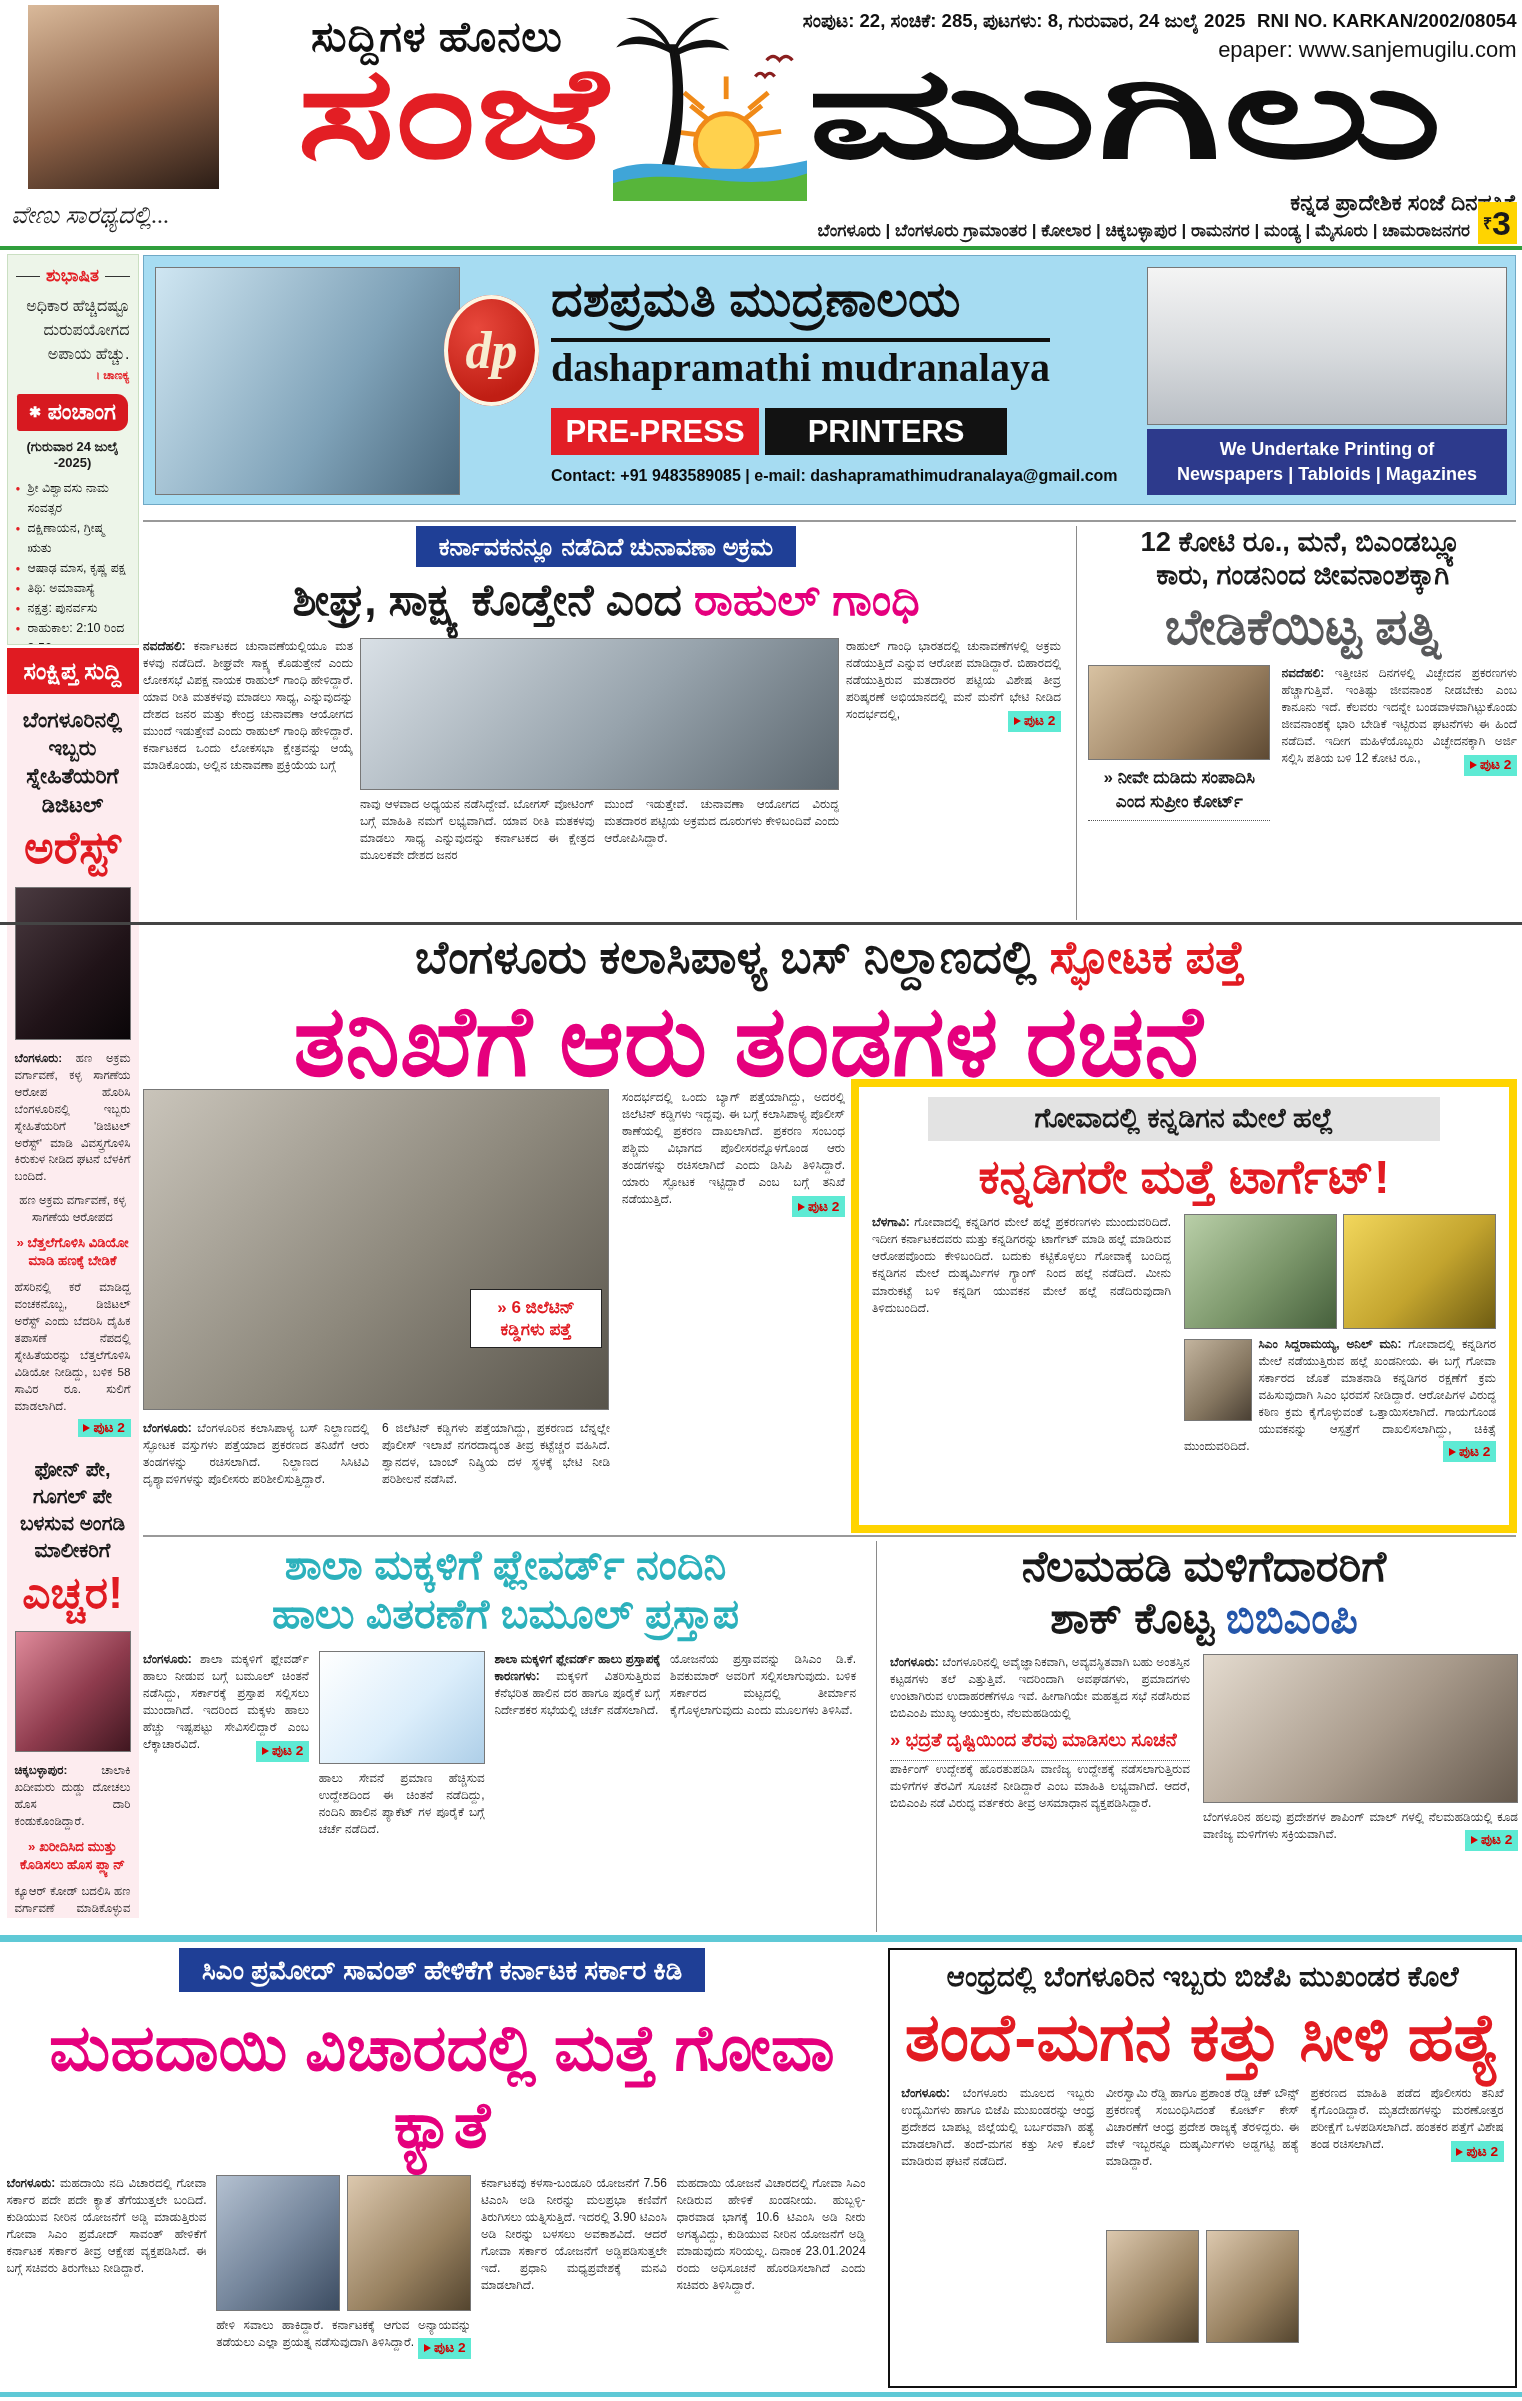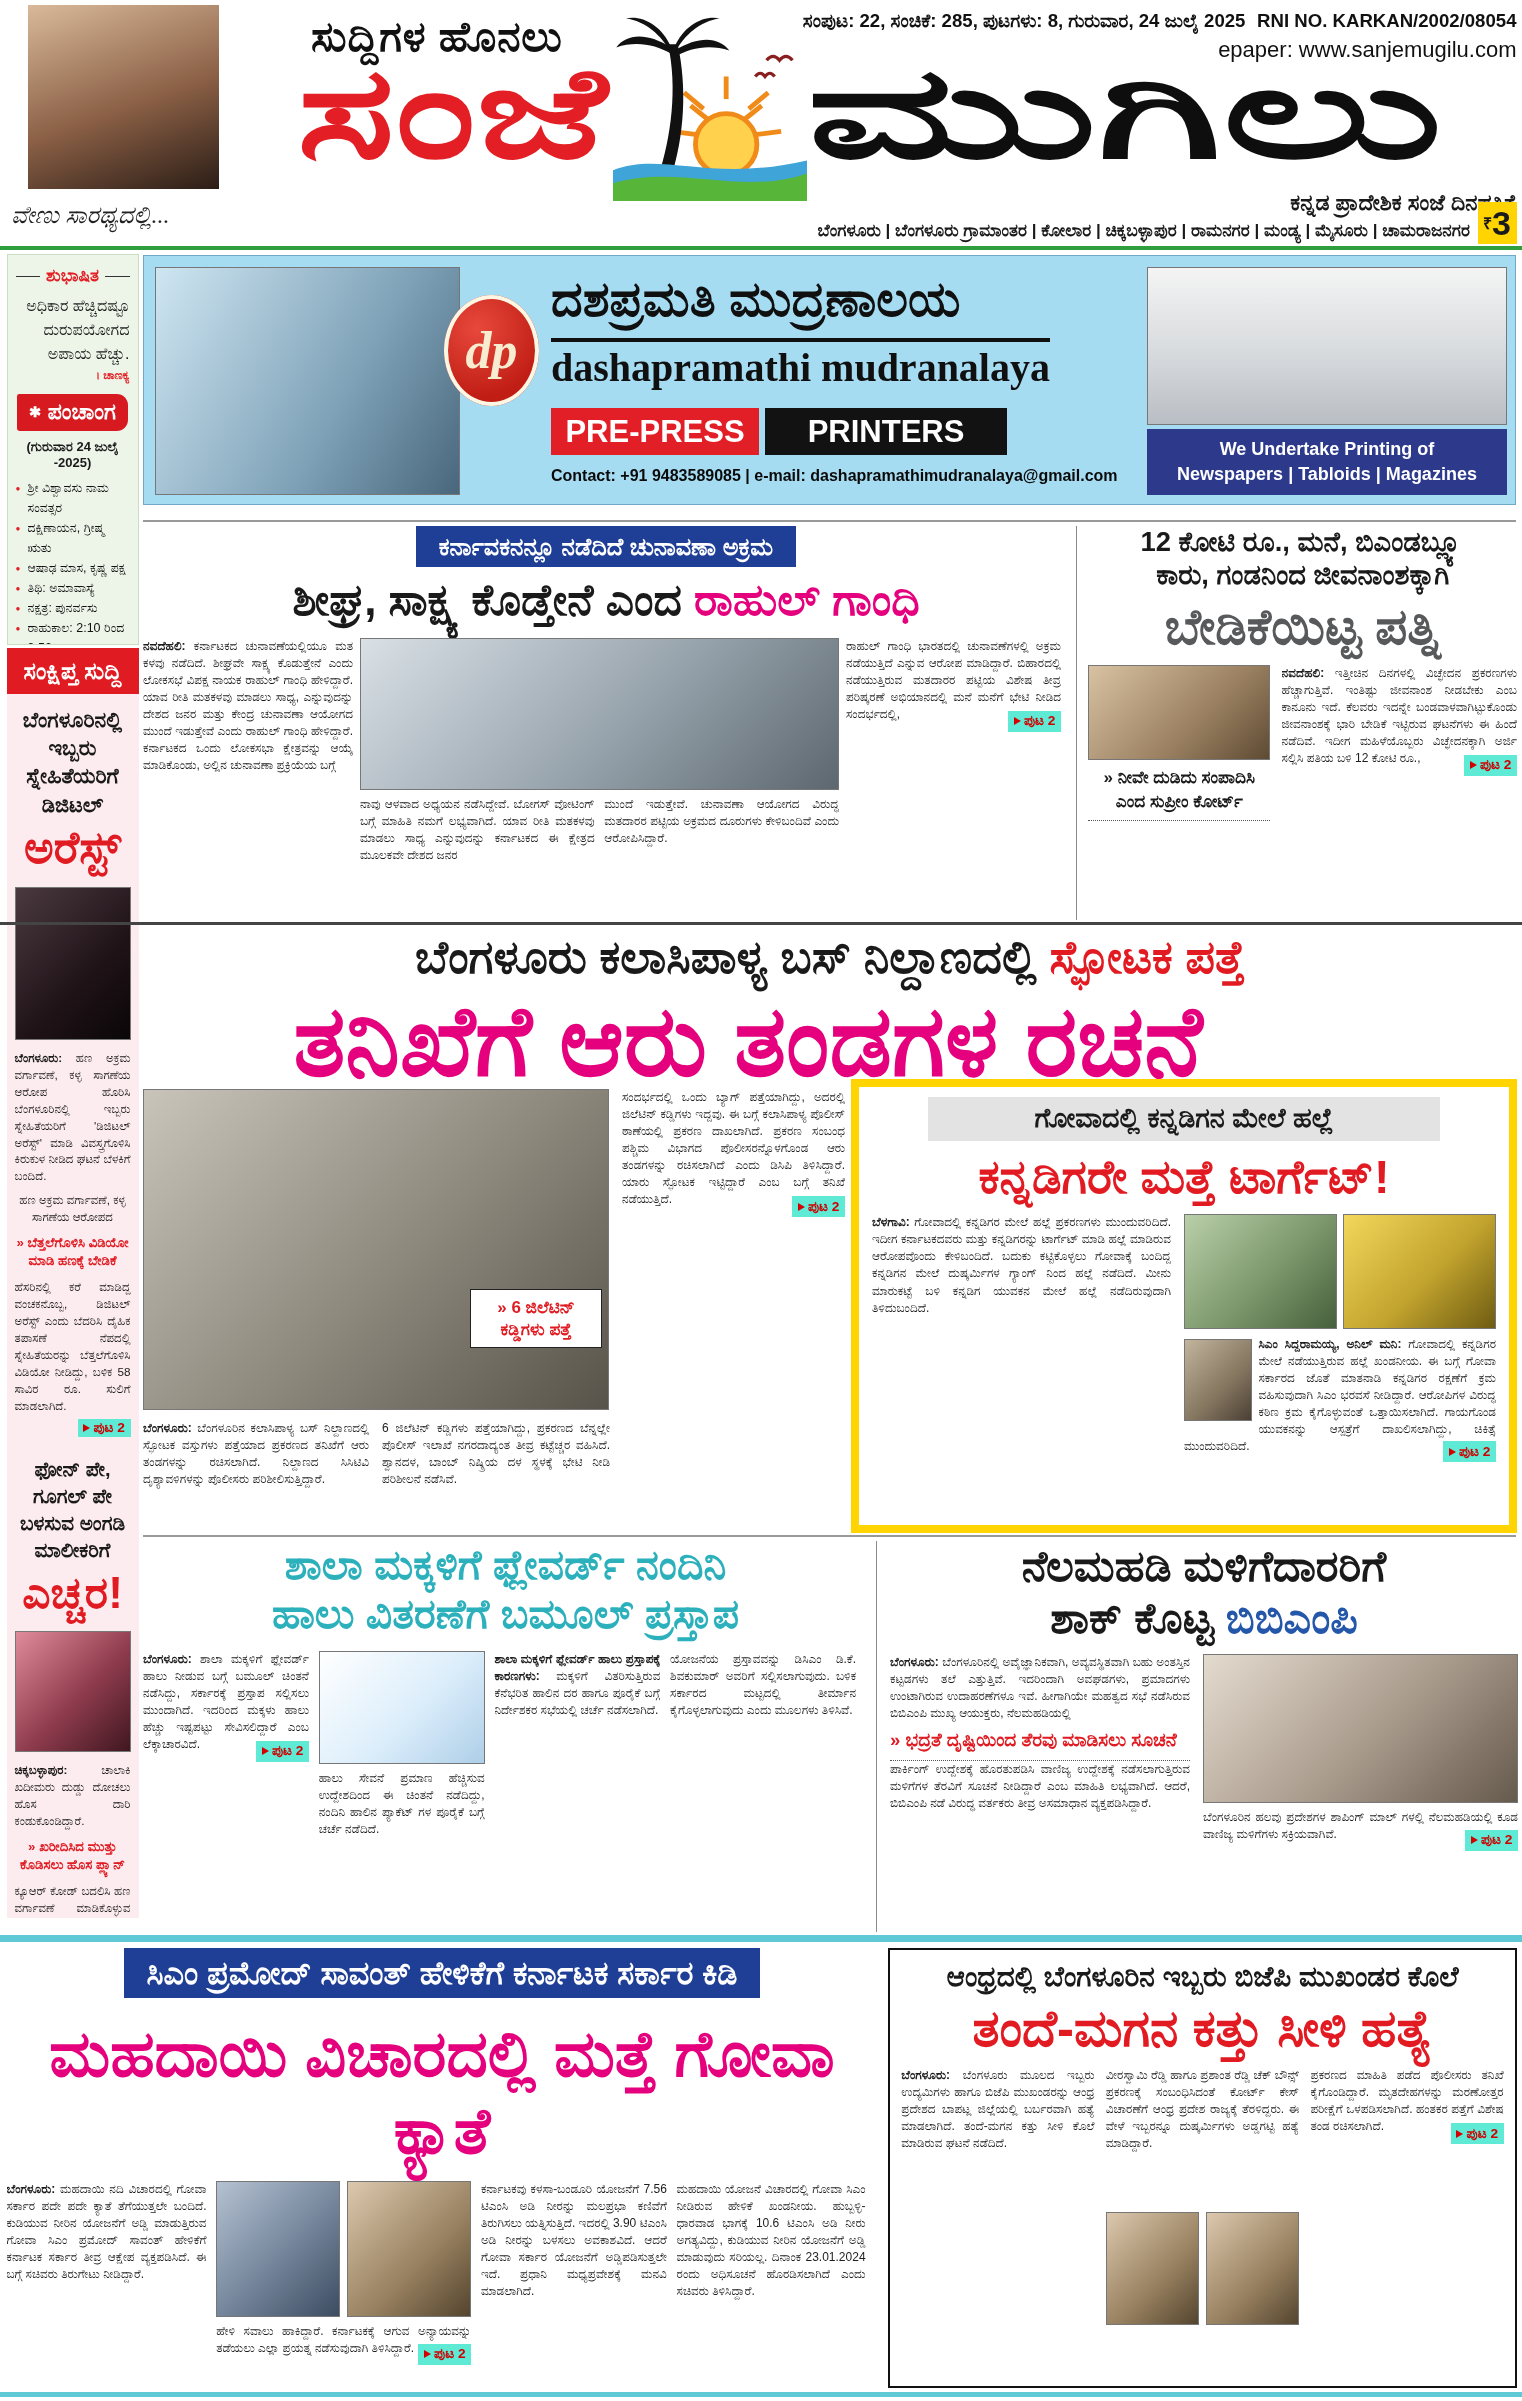--- a/index.html
+++ b/index.html
@@ -382,21 +382,21 @@
             </span>
         </div>
       </div>
     </div>
   </div>
 
   <div class="abs tealrule" style="left:0;top:1935px;width:1523px;height:6.5px;"></div>
 
   <div class="abs" style="left:6.5px;top:1948px;width:871px;height:440px;overflow:hidden;">
     <div style="text-align:center;">
-      <span class="kickerbox" style="font-size:32px;">ಸಿಎಂ ಪ್ರಮೋದ್ ಸಾವಂತ್ ಹೇಳಿಕೆಗೆ ಕರ್ನಾಟಕ ಸರ್ಕಾರ ಕಿಡಿ</span>
+      <span class="kickerbox" style="font-size:26px;">ಸಿಎಂ ಪ್ರಮೋದ್ ಸಾವಂತ್ ಹೇಳಿಕೆಗೆ ಕರ್ನಾಟಕ ಸರ್ಕಾರ ಕಿಡಿ</span>
     </div>
     <div class="hl pink" style="font-size:64px;margin-top:18px;">ಮಹದಾಯಿ ವಿಚಾರದಲ್ಲಿ ಮತ್ತೆ ಗೋವಾ ಕ್ಯಾತೆ</div>
     <div style="display:grid;grid-template-columns:200px 255px 186px 189px;gap:9.7px;margin-top:11.3px;height:274px;">
       <div class="bodytxt">
         <span class="dl">ಬೆಂಗಳೂರು:</span>
         <span>ಮಹದಾಯಿ ನದಿ ವಿಚಾರದಲ್ಲಿ ಗೋವಾ ಸರ್ಕಾರ ಪದೇ ಪದೇ ಕ್ಯಾತೆ ತೆಗೆಯುತ್ತಲೇ ಬಂದಿದೆ. ಕುಡಿಯುವ ನೀರಿನ ಯೋಜನೆಗೆ ಅಡ್ಡಿ ಮಾಡುತ್ತಿರುವ ಗೋವಾ ಸಿಎಂ ಪ್ರಮೋದ್ ಸಾವಂತ್ ಹೇಳಿಕೆಗೆ ಕರ್ನಾಟಕ ಸರ್ಕಾರ ತೀವ್ರ ಆಕ್ಷೇಪ ವ್ಯಕ್ತಪಡಿಸಿದೆ. ಈ ಬಗ್ಗೆ ಸಚಿವರು ತಿರುಗೇಟು ನೀಡಿದ್ದಾರೆ.</span>
       </div>
       <div>
         <div style="display:flex;gap:6.5px;">
           <div class="photo ph-leaders" style="flex:1;height:136px;"></div>
@@ -410,21 +410,21 @@
             </span>
         </div>
       </div>
       <div class="bodytxt">ಕರ್ನಾಟಕವು ಕಳಸಾ-ಬಂಡೂರಿ ಯೋಜನೆಗೆ 7.56 ಟಿಎಂಸಿ ಅಡಿ ನೀರನ್ನು ಮಲಪ್ರಭಾ ಕಣಿವೆಗೆ ತಿರುಗಿಸಲು ಯತ್ನಿಸುತ್ತಿದೆ. ಇದರಲ್ಲಿ 3.90 ಟಿಎಂಸಿ ಅಡಿ ನೀರನ್ನು ಬಳಸಲು ಅವಕಾಶವಿದೆ. ಆದರೆ ಗೋವಾ ಸರ್ಕಾರ ಯೋಜನೆಗೆ ಅಡ್ಡಿಪಡಿಸುತ್ತಲೇ ಇದೆ. ಪ್ರಧಾನಿ ಮಧ್ಯಪ್ರವೇಶಕ್ಕೆ ಮನವಿ ಮಾಡಲಾಗಿದೆ.</div>
       <div class="bodytxt">ಮಹದಾಯಿ ಯೋಜನೆ ವಿಚಾರದಲ್ಲಿ ಗೋವಾ ಸಿಎಂ ನೀಡಿರುವ ಹೇಳಿಕೆ ಖಂಡನೀಯ. ಹುಬ್ಬಳ್ಳಿ-ಧಾರವಾಡ ಭಾಗಕ್ಕೆ 10.6 ಟಿಎಂಸಿ ಅಡಿ ನೀರು ಅಗತ್ಯವಿದ್ದು, ಕುಡಿಯುವ ನೀರಿನ ಯೋಜನೆಗೆ ಅಡ್ಡಿ ಮಾಡುವುದು ಸರಿಯಲ್ಲ. ದಿನಾಂಕ 23.01.2024 ರಂದು ಅಧಿಸೂಚನೆ ಹೊರಡಿಸಲಾಗಿದೆ ಎಂದು ಸಚಿವರು ತಿಳಿಸಿದ್ದಾರೆ.</div>
     </div>
   </div>
 
   <div class="abs murderbox" style="left:888px;top:1948px;width:629px;height:440px;">
     <div class="hl" style="font-size:28px;">ಆಂಧ್ರದಲ್ಲಿ ಬೆಂಗಳೂರಿನ ಇಬ್ಬರು ಬಿಜೆಪಿ ಮುಖಂಡರ ಕೊಲೆ</div>
-    <div class="hl red" style="font-size:51px;margin:4.8px 0 8px 0;">ತಂದೆ-ಮಗನ ಕತ್ತು ಸೀಳಿ ಹತ್ಯೆ</div>
+    <div class="hl red" style="font-size:66px;margin:4.8px 0 8px 0;">ತಂದೆ-ಮಗನ ಕತ್ತು ಸೀಳಿ ಹತ್ಯೆ</div>
     <div style="display:grid;grid-template-columns:1fr 1fr 1fr;gap:11.3px;height:266px;">
       <div class="bodytxt">
         <span class="dl">ಬೆಂಗಳೂರು:</span>
         <span>ಬೆಂಗಳೂರು ಮೂಲದ ಇಬ್ಬರು ಉದ್ಯಮಿಗಳು ಹಾಗೂ ಬಿಜೆಪಿ ಮುಖಂಡರನ್ನು ಆಂಧ್ರ ಪ್ರದೇಶದ ಬಾಪಟ್ಲ ಜಿಲ್ಲೆಯಲ್ಲಿ ಬರ್ಬರವಾಗಿ ಹತ್ಯೆ ಮಾಡಲಾಗಿದೆ. ತಂದೆ-ಮಗನ ಕತ್ತು ಸೀಳಿ ಕೊಲೆ ಮಾಡಿರುವ ಘಟನೆ ನಡೆದಿದೆ.</span>
       </div>
       <div>
         <div class="bodytxt" style="height:137px;">ವೀರಸ್ವಾಮಿ ರೆಡ್ಡಿ ಹಾಗೂ ಪ್ರಶಾಂತ ರೆಡ್ಡಿ ಚೆಕ್ ಬೌನ್ಸ್ ಪ್ರಕರಣಕ್ಕೆ ಸಂಬಂಧಿಸಿದಂತೆ ಕೋರ್ಟ್ ಕೇಸ್ ವಿಚಾರಣೆಗೆ ಆಂಧ್ರ ಪ್ರದೇಶ ರಾಜ್ಯಕ್ಕೆ ತೆರಳಿದ್ದರು. ಈ ವೇಳೆ ಇಬ್ಬರನ್ನೂ ದುಷ್ಕರ್ಮಿಗಳು ಅಡ್ಡಗಟ್ಟಿ ಹತ್ಯೆ ಮಾಡಿದ್ದಾರೆ.</div>
         <div class="dual">
           <div class="photo ph-victim" style="height:113px;"></div>
           <div class="photo ph-victim" style="height:113px;"></div>

